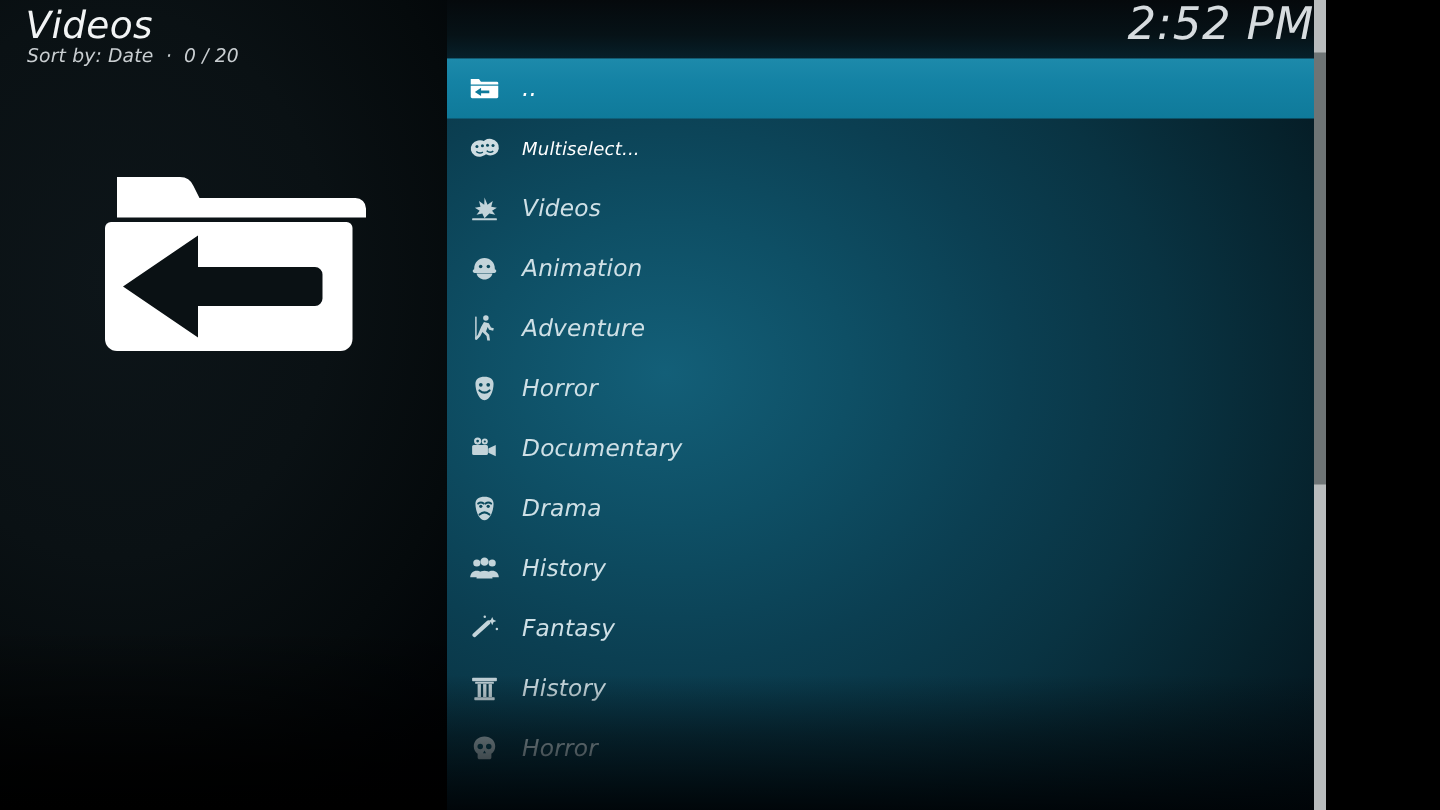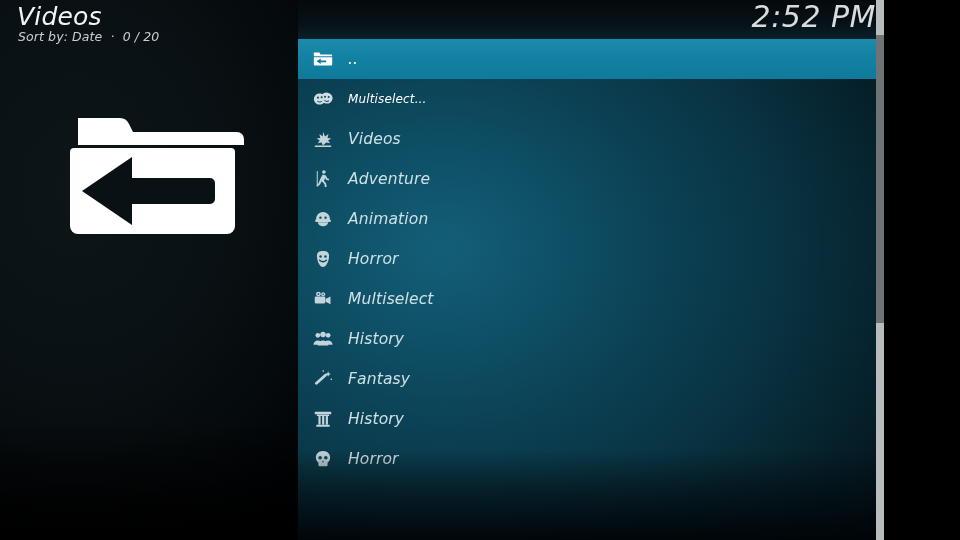--- a/index.html
+++ b/index.html
@@ -174,38 +174,38 @@
             <svg width="22" height="22" viewBox="0 0 24 24">
               <path class="ico" d="M12 4l2.2 5.2L18 6.6l-1.1 4.2 4.1.6-3.5 2.3 2.3 2.9-4.3-.9L12 19l-1.6-3.3-4.2.9 2.3-2.9L5 11.4l4.1-.6L8 6.6l3.8 2.6z"></path>
               <rect class="ico" x="3" y="19" width="18" height="1.6" rx=".5"></rect>
             </svg>
           </span>
           <span class="row-label">Videos</span>
         </div>
         <div class="row">
           <span class="row-icon">
             <svg width="22" height="22" viewBox="0 0 24 24">
-              <circle class="ico" cx="13" cy="4.4" r="2"></circle>
-              <path class="ico" d="M11.6 7.2l3.6 1 1.5 3.1 2.1.6-.5 1.8-3-.8-1-2-1.2 3.2 2.3 2.4.6 4.3h-2l-.5-3.4-3-2.9-1.6 3.2-2.6 2.6-1.4-1.4 2.2-2.2 2.4-5.8z"></path>
-              <rect class="ico" x="5.2" y="3.2" width="1.1" height="17" rx=".4"></rect>
-            </svg>
-          </span>
-          <span class="row-label">Adventure</span>
-        </div>
-        <div class="row">
-          <span class="row-icon">
-            <svg width="22" height="22" viewBox="0 0 24 24">
               <path class="ico" d="M4.5 12c0-4.4 3.4-7.6 7.5-7.6S19.5 7.6 19.5 12v1.2H4.5z"></path>
               <rect class="ico" x="3.4" y="12.6" width="17.2" height="2.6" rx="1.3"></rect>
               <path class="ico" d="M6.2 15.6h11.6c-.6 2.6-3 4.4-5.8 4.4s-5.2-1.8-5.8-4.4z"></path>
               <circle cx="9.2" cy="10.5" r="1.3" fill="#0b4a5e"></circle>
               <circle cx="14.8" cy="10.5" r="1.3" fill="#0b4a5e"></circle>
             </svg>
           </span>
           <span class="row-label">Animation</span>
+        </div>
+        <div class="row">
+          <span class="row-icon">
+            <svg width="22" height="22" viewBox="0 0 24 24">
+              <circle class="ico" cx="13" cy="4.4" r="2"></circle>
+              <path class="ico" d="M11.6 7.2l3.6 1 1.5 3.1 2.1.6-.5 1.8-3-.8-1-2-1.2 3.2 2.3 2.4.6 4.3h-2l-.5-3.4-3-2.9-1.6 3.2-2.6 2.6-1.4-1.4 2.2-2.2 2.4-5.8z"></path>
+              <rect class="ico" x="5.2" y="3.2" width="1.1" height="17" rx=".4"></rect>
+            </svg>
+          </span>
+          <span class="row-label">Adventure</span>
         </div>
         <div class="row">
           <span class="row-icon">
             <svg width="22" height="22" viewBox="0 0 24 24">
               <path class="ico" d="M12 3.4c4 0 6.6 1.5 6.6 5.2 0 5.3-2.8 12-6.6 12S5.4 13.9 5.4 8.6c0-3.7 2.6-5.2 6.6-5.2z"></path>
               <circle cx="9.3" cy="9.3" r="1.35" fill="#0b4a5e"></circle>
               <circle cx="14.7" cy="9.3" r="1.35" fill="#0b4a5e"></circle>
               <path d="M8.3 13.4q3.7 3.3 7.4 0" stroke="#0b4a5e" stroke-width="1.5" fill="none" stroke-linecap="round"></path>
             </svg>
           </span>
@@ -215,21 +215,34 @@
           <span class="row-icon">
             <svg width="22" height="22" viewBox="0 0 24 24">
               <rect class="ico" x="3" y="9.4" width="11.5" height="7.4" rx="1.2"></rect>
               <path class="ico" d="M14.8 12l5.4-2.6v8.2l-5.4-2.6z"></path>
               <circle class="ico" cx="7" cy="6.6" r="2.6"></circle>
               <circle class="ico" cx="12.2" cy="6.9" r="2.2"></circle>
               <circle cx="7" cy="6.6" r="1" fill="#0b4a5e"></circle>
               <circle cx="12.2" cy="6.9" r="0.8" fill="#0b4a5e"></circle>
             </svg>
           </span>
-          <span class="row-label">Multiselect</span>
+          <span class="row-label">Documentary</span>
+        </div>
+        <div class="row">
+          <span class="row-icon">
+            <svg width="22" height="22" viewBox="0 0 24 24">
+              <path class="ico" d="M12 3.4c4 0 6.6 1.5 6.6 5.2 0 5.3-2.8 12-6.6 12S5.4 13.9 5.4 8.6c0-3.7 2.6-5.2 6.6-5.2z"></path>
+              <path d="M7.4 8.4q2 -1.6 4 0" stroke="#0b4a5e" stroke-width="1.5" fill="none" stroke-linecap="round"></path>
+              <path d="M12.8 8.4q2 -1.6 4 0" stroke="#0b4a5e" stroke-width="1.5" fill="none" stroke-linecap="round"></path>
+              <circle cx="9.3" cy="10.4" r="1.2" fill="#0b4a5e"></circle>
+              <circle cx="14.7" cy="10.4" r="1.2" fill="#0b4a5e"></circle>
+              <path d="M8.4 16.4q3.6 -3.2 7.2 0" stroke="#0b4a5e" stroke-width="1.5" fill="none" stroke-linecap="round"></path>
+            </svg>
+          </span>
+          <span class="row-label">Drama</span>
         </div>
         <div class="row">
           <span class="row-icon">
             <svg width="22" height="22" viewBox="0 0 24 24">
               <circle class="ico" cx="6.4" cy="8" r="2.6"></circle>
               <circle class="ico" cx="17.6" cy="8" r="2.6"></circle>
               <circle class="ico" cx="12" cy="7" r="3"></circle>
               <path class="ico" d="M1.6 18.4c0-2.9 2.1-4.8 4.8-4.8s4.8 1.9 4.8 4.8z"></path>
               <path class="ico" d="M12.8 18.4c0-2.9 2.1-4.8 4.8-4.8s4.8 1.9 4.8 4.8z"></path>
               <path class="ico" d="M6.2 19.2c0-3.3 2.5-5.6 5.8-5.6s5.8 2.3 5.8 5.6z"></path>

